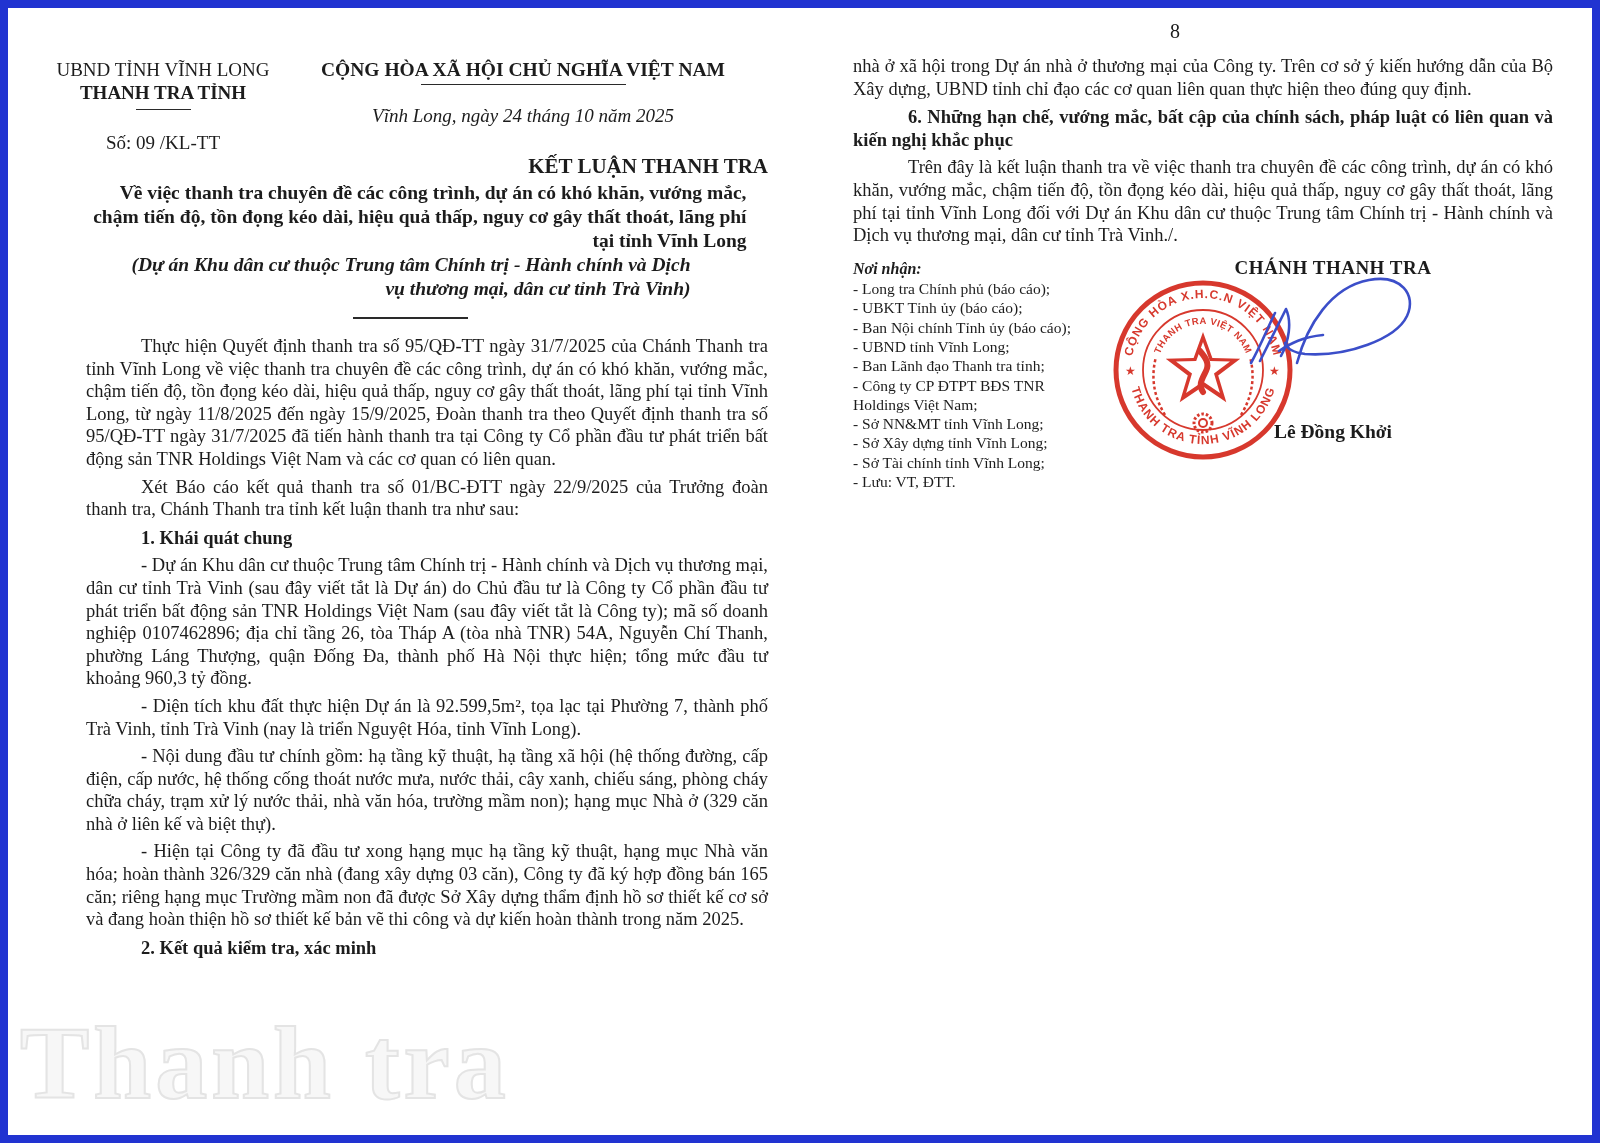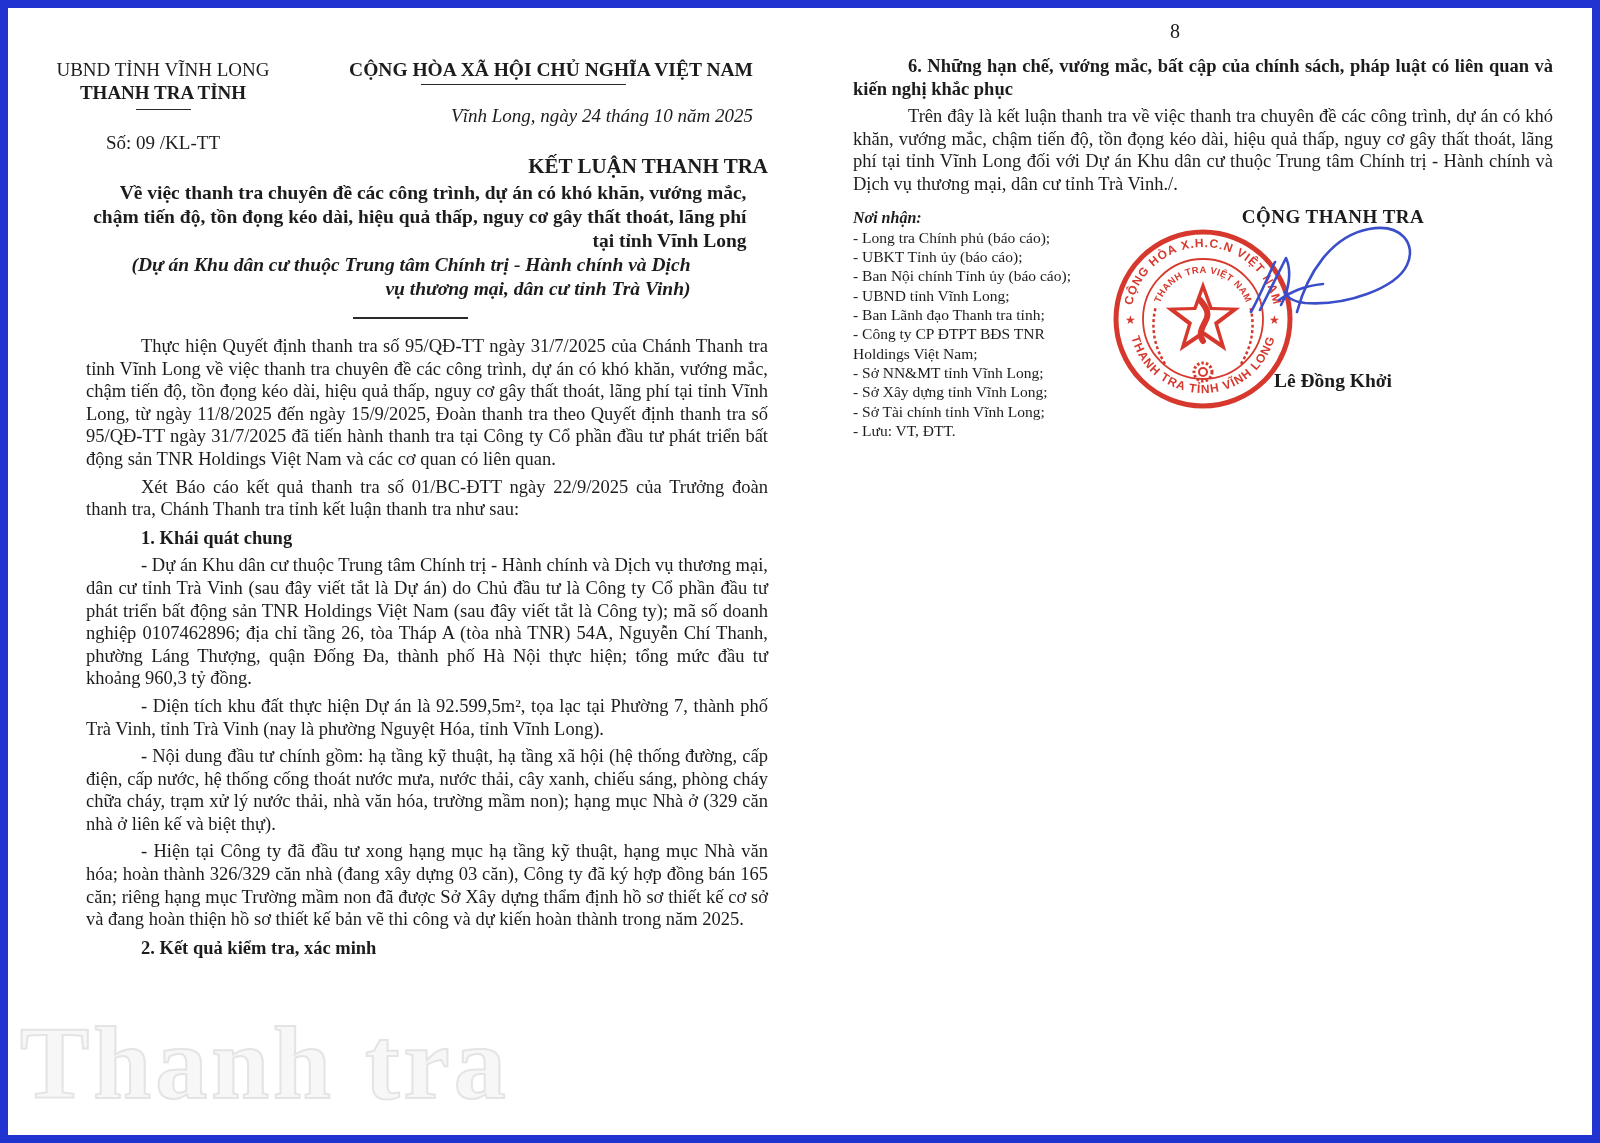--- a/index.html
+++ b/index.html
@@ -19,21 +19,21 @@
   }
   .col-left {
     position:absolute; left:45px; top:50px; width:715px; z-index:1;
   }
   .col-right {
     position:absolute; left:845px; top:12px; width:700px; z-index:1;
   }
   
   .hdr { display:flex; }
   .hdr-left { width:220px; text-align:center; }
-  .hdr-right { width:460px; margin-left:20px; text-align:right; }
+  .hdr-right { width:460px; margin-left:20px; text-align:center; }
   .hdr-line1 { font-size:19px; line-height:23px; }
   .hdr-line2 { font-size:19px; line-height:23px; font-weight:bold; }
   .hdr-right .hdr-line1 { font-weight:bold; font-size:19.5px; }
   .hdr-right .hdr-line2 { font-size:20px; }
   .rule-small { width:55px; border-top:1.5px solid #2a2a2a; margin:5px auto 0; }
   .rule-motto { width:205px; border-top:1.5px solid #2a2a2a; margin:3px auto 0; }
   .doc-number { font-size:19px; margin-top:22px; }
   .place-date { font-size:19px; font-style:italic; margin-top:20px; }
   
   .title-block { text-align:right; }
@@ -85,52 +85,53 @@
       <div class="doc-subtitle">Về việc thanh tra chuyên đề các công trình, dự án có khó khăn, vướng mắc, chậm tiến độ, tồn đọng kéo dài, hiệu quả thấp, nguy cơ gây thất thoát, lãng phí tại tỉnh Vĩnh Long</div>
       <div class="doc-subtitle-note">(Dự án Khu dân cư thuộc Trung tâm Chính trị - Hành chính và Dịch vụ thương mại, dân cư tỉnh Trà Vinh)</div>
       <div class="rule-title"></div>
     </div>
 
     <div class="body-text">
       <p>Thực hiện Quyết định thanh tra số 95/QĐ-TT ngày 31/7/2025 của Chánh Thanh tra tỉnh Vĩnh Long về việc thanh tra chuyên đề các công trình, dự án có khó khăn, vướng mắc, chậm tiến độ, tồn đọng kéo dài, hiệu quả thấp, nguy cơ gây thất thoát, lãng phí tại tỉnh Vĩnh Long, từ ngày 11/8/2025 đến ngày 15/9/2025, Đoàn thanh tra theo Quyết định thanh tra số 95/QĐ-TT ngày 31/7/2025 đã tiến hành thanh tra tại Công ty Cổ phần đầu tư phát triển bất động sản TNR Holdings Việt Nam và các cơ quan có liên quan.</p>
       <p>Xét Báo cáo kết quả thanh tra số 01/BC-ĐTT ngày 22/9/2025 của Trưởng đoàn thanh tra, Chánh Thanh tra tỉnh kết luận thanh tra như sau:</p>
       <p class="h">1. Khái quát chung</p>
       <p>- Dự án Khu dân cư thuộc Trung tâm Chính trị - Hành chính và Dịch vụ thương mại, dân cư tỉnh Trà Vinh (sau đây viết tắt là Dự án) do Chủ đầu tư là Công ty Cổ phần đầu tư phát triển bất động sản TNR Holdings Việt Nam (sau đây viết tắt là Công ty); mã số doanh nghiệp 0107462896; địa chỉ tầng 26, tòa Tháp A (tòa nhà TNR) 54A, Nguyễn Chí Thanh, phường Láng Thượng, quận Đống Đa, thành phố Hà Nội thực hiện; tổng mức đầu tư khoảng 960,3 tỷ đồng.</p>
-      <p>- Diện tích khu đất thực hiện Dự án là 92.599,5m², tọa lạc tại Phường 7, thành phố Trà Vinh, tỉnh Trà Vinh (nay là phường Nguyệt Hóa, tỉnh Vĩnh Long).</p>
+      <p>- Diện tích khu đất thực hiện Dự án là 92.599,5m², tọa lạc tại Phường 7, thành phố Trà Vinh, tỉnh Trà Vinh (nay là triển Nguyệt Hóa, tỉnh Vĩnh Long).</p>
       <p>- Nội dung đầu tư chính gồm: hạ tầng kỹ thuật, hạ tầng xã hội (hệ thống đường, cấp điện, cấp nước, hệ thống cống thoát nước mưa, nước thải, cây xanh, chiếu sáng, phòng cháy chữa cháy, trạm xử lý nước thải, nhà văn hóa, trường mầm non); hạng mục Nhà ở (329 căn nhà ở liên kế và biệt thự).</p>
       <p>- Hiện tại Công ty đã đầu tư xong hạng mục hạ tầng kỹ thuật, hạng mục Nhà văn hóa; hoàn thành 326/329 căn nhà (đang xây dựng 03 căn), Công ty đã ký hợp đồng bán 165 căn; riêng hạng mục Trường mầm non đã được Sở Xây dựng thẩm định hồ sơ thiết kế cơ sở và đang hoàn thiện hồ sơ thiết kế bản vẽ thi công và dự kiến hoàn thành trong năm 2025.</p>
       <p class="h">2. Kết quả kiểm tra, xác minh</p>
     </div>
   </div>
 
   <div class="col-right">
     <div class="pagenum">8</div>
 
     <div class="body-text" style="margin-left:0; width:700px; margin-top:0;">
+      <p class="no-indent">nhà ở xã hội trong Dự án nhà ở thương mại của Công ty. Trên cơ sở ý kiến hướng dẫn của Bộ Xây dựng, UBND tỉnh chỉ đạo các cơ quan liên quan thực hiện theo đúng quy định.</p>
       <p class="h">6. Những hạn chế, vướng mắc, bất cập của chính sách, pháp luật có liên quan và kiến nghị khắc phục</p>
       <p>Trên đây là kết luận thanh tra về việc thanh tra chuyên đề các công trình, dự án có khó khăn, vướng mắc, chậm tiến độ, tồn đọng kéo dài, hiệu quả thấp, nguy cơ gây thất thoát, lãng phí tại tỉnh Vĩnh Long đối với Dự án Khu dân cư thuộc Trung tâm Chính trị - Hành chính và Dịch vụ thương mại, dân cư tỉnh Trà Vinh./.</p>
     </div>
 
     <div class="sign-area">
       <div class="recipients">
         <div class="recipients-label">Nơi nhận:</div>
         <div>- Long tra Chính phủ (báo cáo);</div>
         <div>- UBKT Tỉnh ủy (báo cáo);</div>
         <div>- Ban Nội chính Tỉnh ủy (báo cáo);</div>
         <div>- UBND tỉnh Vĩnh Long;</div>
         <div>- Ban Lãnh đạo Thanh tra tỉnh;</div>
         <div>- Công ty CP ĐTPT BĐS TNR Holdings Việt Nam;</div>
         <div>- Sở NN&amp;MT tỉnh Vĩnh Long;</div>
         <div>- Sở Xây dựng tỉnh Vĩnh Long;</div>
         <div>- Sở Tài chính tỉnh Vĩnh Long;</div>
         <div>- Lưu: VT, ĐTT.</div>
       </div>
 
       <div class="signer">
-        <div class="signer-title">CỘNG THANH TRA</div>
+        <div class="signer-title">CHÁNH THANH TRA</div>
       </div>
 
       <svg class="seal" viewBox="0 0 190 190">
         <g fill="none" stroke="#d42a1e">
           <circle cx="95" cy="95" r="87" stroke-width="5"></circle>
           <circle cx="95" cy="95" r="60" stroke-width="1.8"></circle>
         </g>
         <defs>
           <path id="sealTopArc" d="M 23,95 A 72,72 0 0 1 167,95"></path>
           <path id="sealBottomArc" d="M 21,95 A 74,74 0 0 0 169,95"></path>

